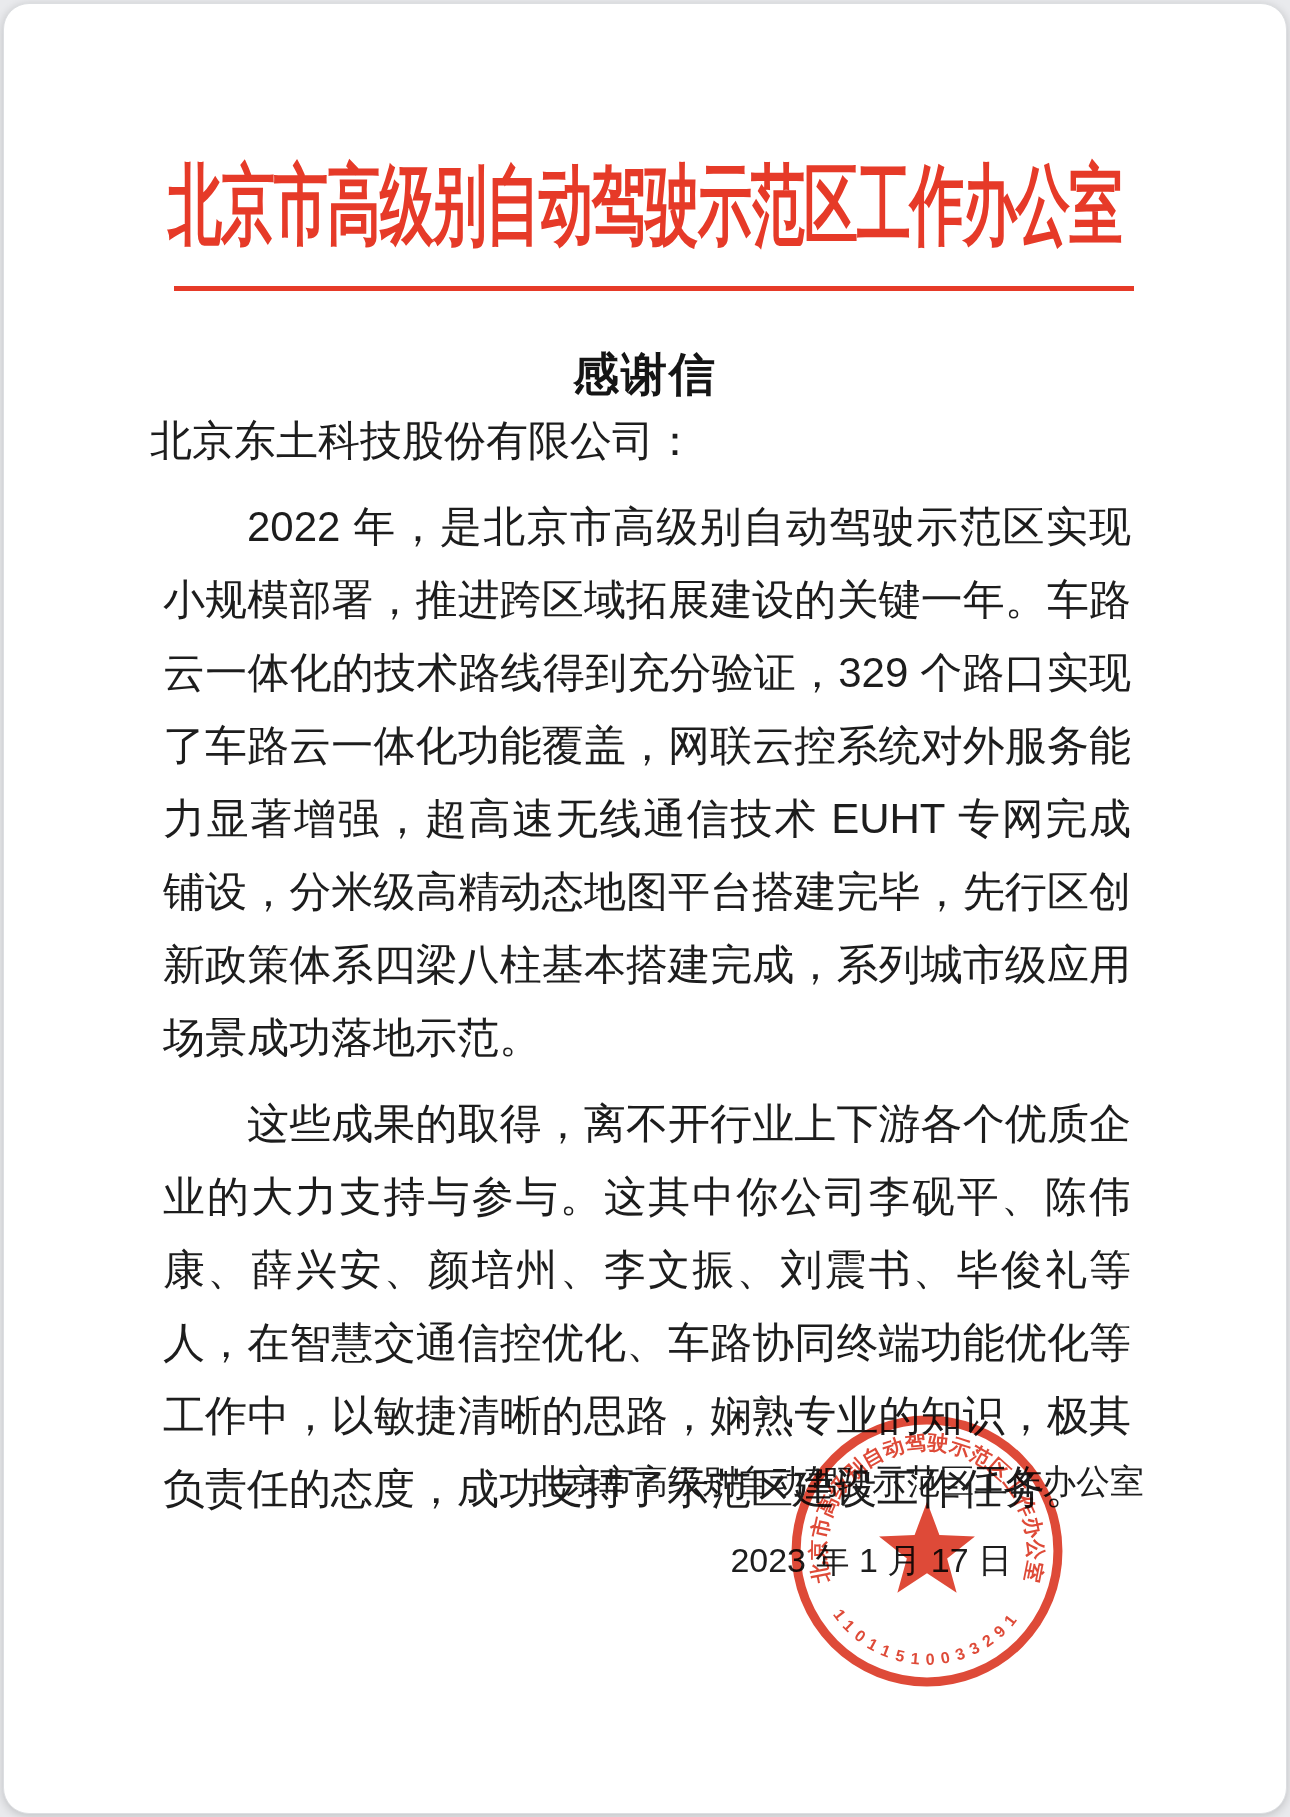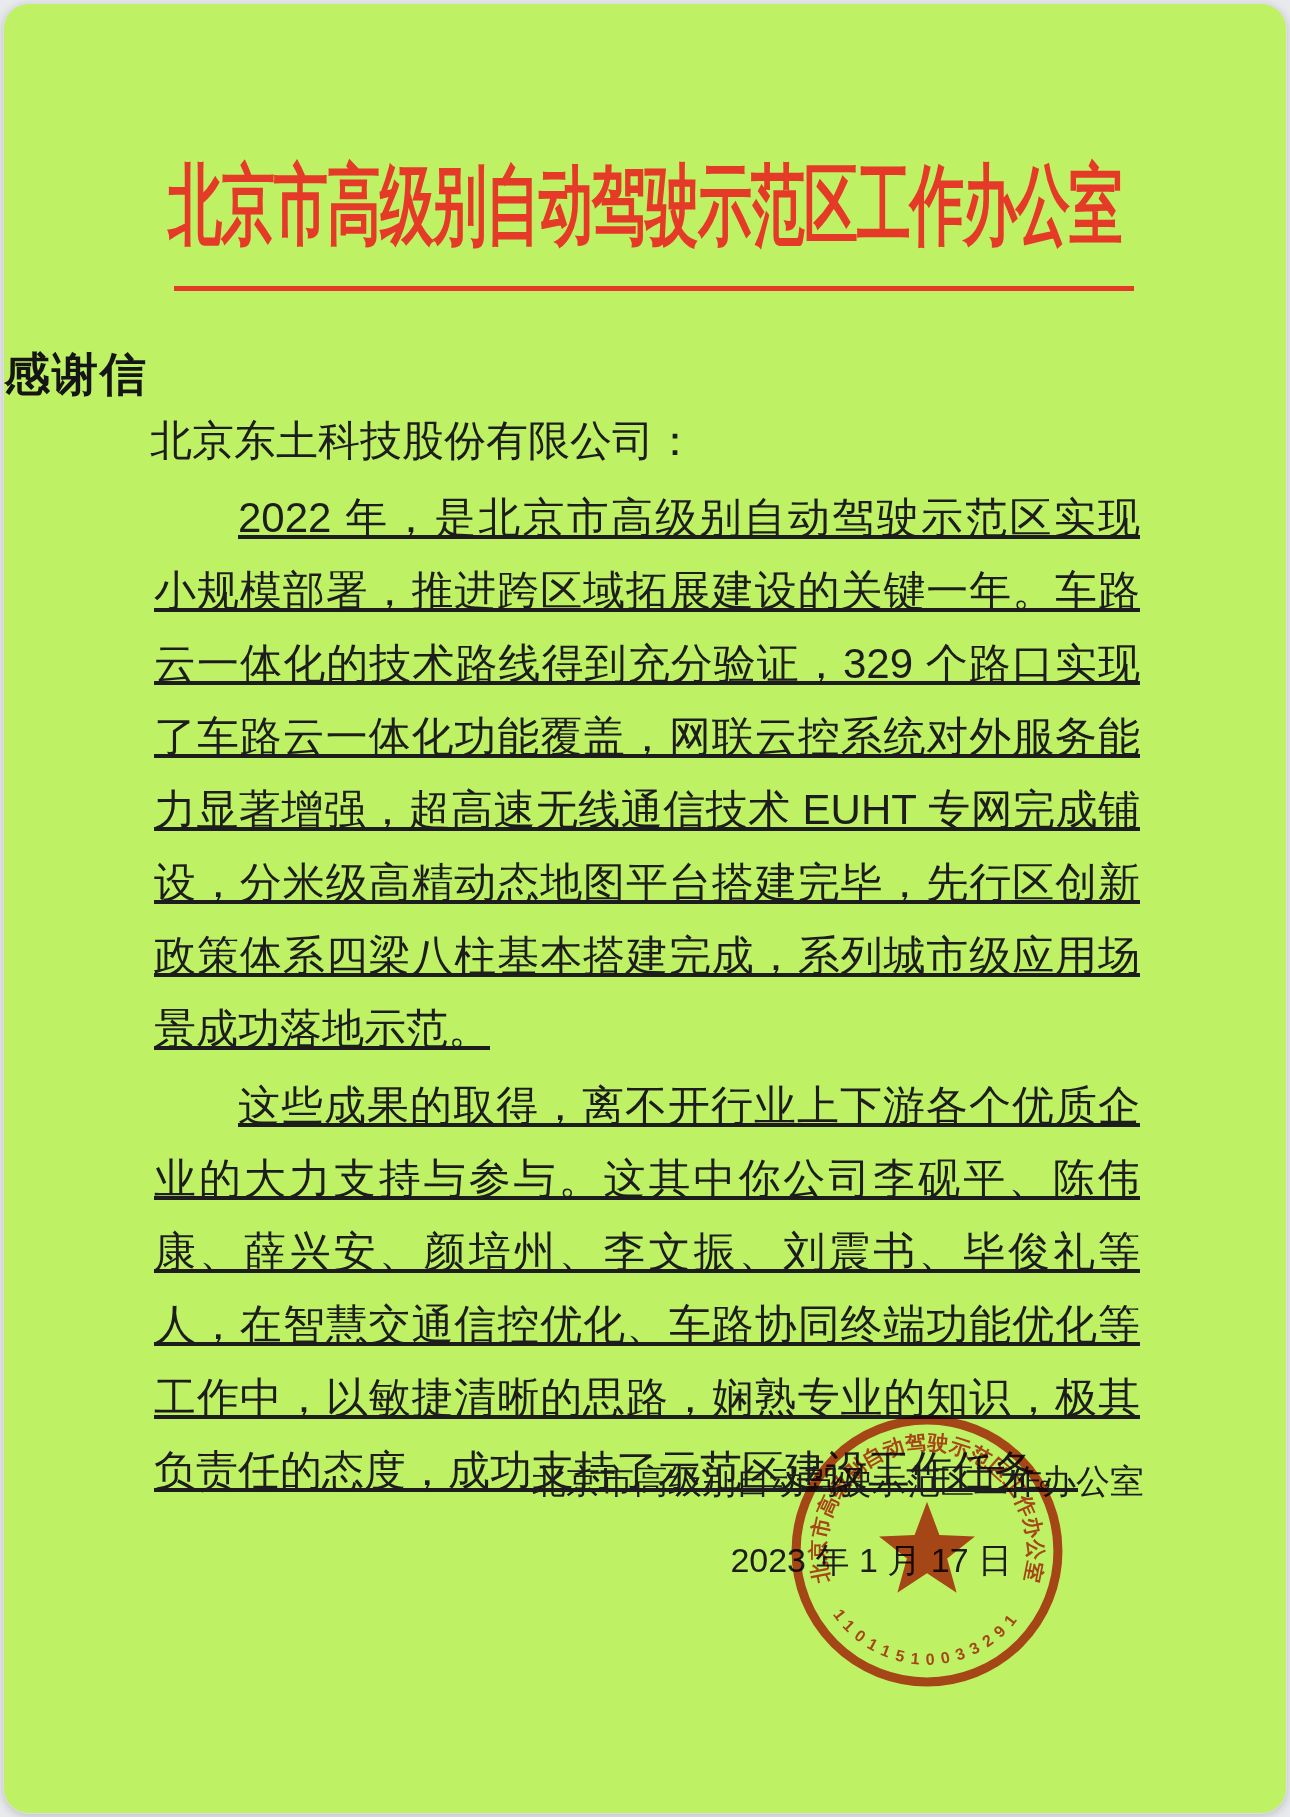--- a/index.html
+++ b/index.html
@@ -7,21 +7,21 @@
     padding: 0;
     width: 1290px;
     height: 1817px;
     background: #e9eaed;
     font-family: "Liberation Sans", "DejaVu Sans", sans-serif;
   }
   .paper {
     position: absolute;
     left: 3px; top: 3px;
     width: 1282px; height: 1809px;
-    background: #bef264;
+    background: #ffffff;
     border: 1px solid #dcdee1;
     border-radius: 26px;
     box-shadow: 0 2px 10px rgba(0,0,0,0.18);
     overflow: hidden;
   }
   
   .org-line {
     position: absolute;
     top: 150px; left: 0;
     width: 100%;
@@ -42,40 +42,40 @@
   .rule {
     position: absolute;
     top: 282px; left: 170px;
     width: 960px; height: 5px;
     background: #e63a28;
   }
   .letter-title {
     position: absolute;
     top: 340px; left: 0;
     width: 100%;
+    text-align: center;
     font-size: 46px;
     font-weight: 600;
     color: #151515;
     letter-spacing: 2px;
   }
   .body-text {
     position: absolute;
     top: 400px; left: 146px;
     width: 994px;
     font-size: 42px;
     line-height: 73px;
     color: #1d1d1d;
     text-align: justify;
   }
   .salutation { text-indent: 0; }
   .paragraphs p {
-    margin: 4px;
+    margin: 13px;
     text-indent: 2em;
     text-align: justify;
-    text-decoration: underline;
   }
   .signature {
     position: absolute;
     top: 1446px; left: 146px;
     width: 994px;
     text-align: right;
     font-size: 34px;
     line-height: 62px;
     color: #1d1d1d;
   }

